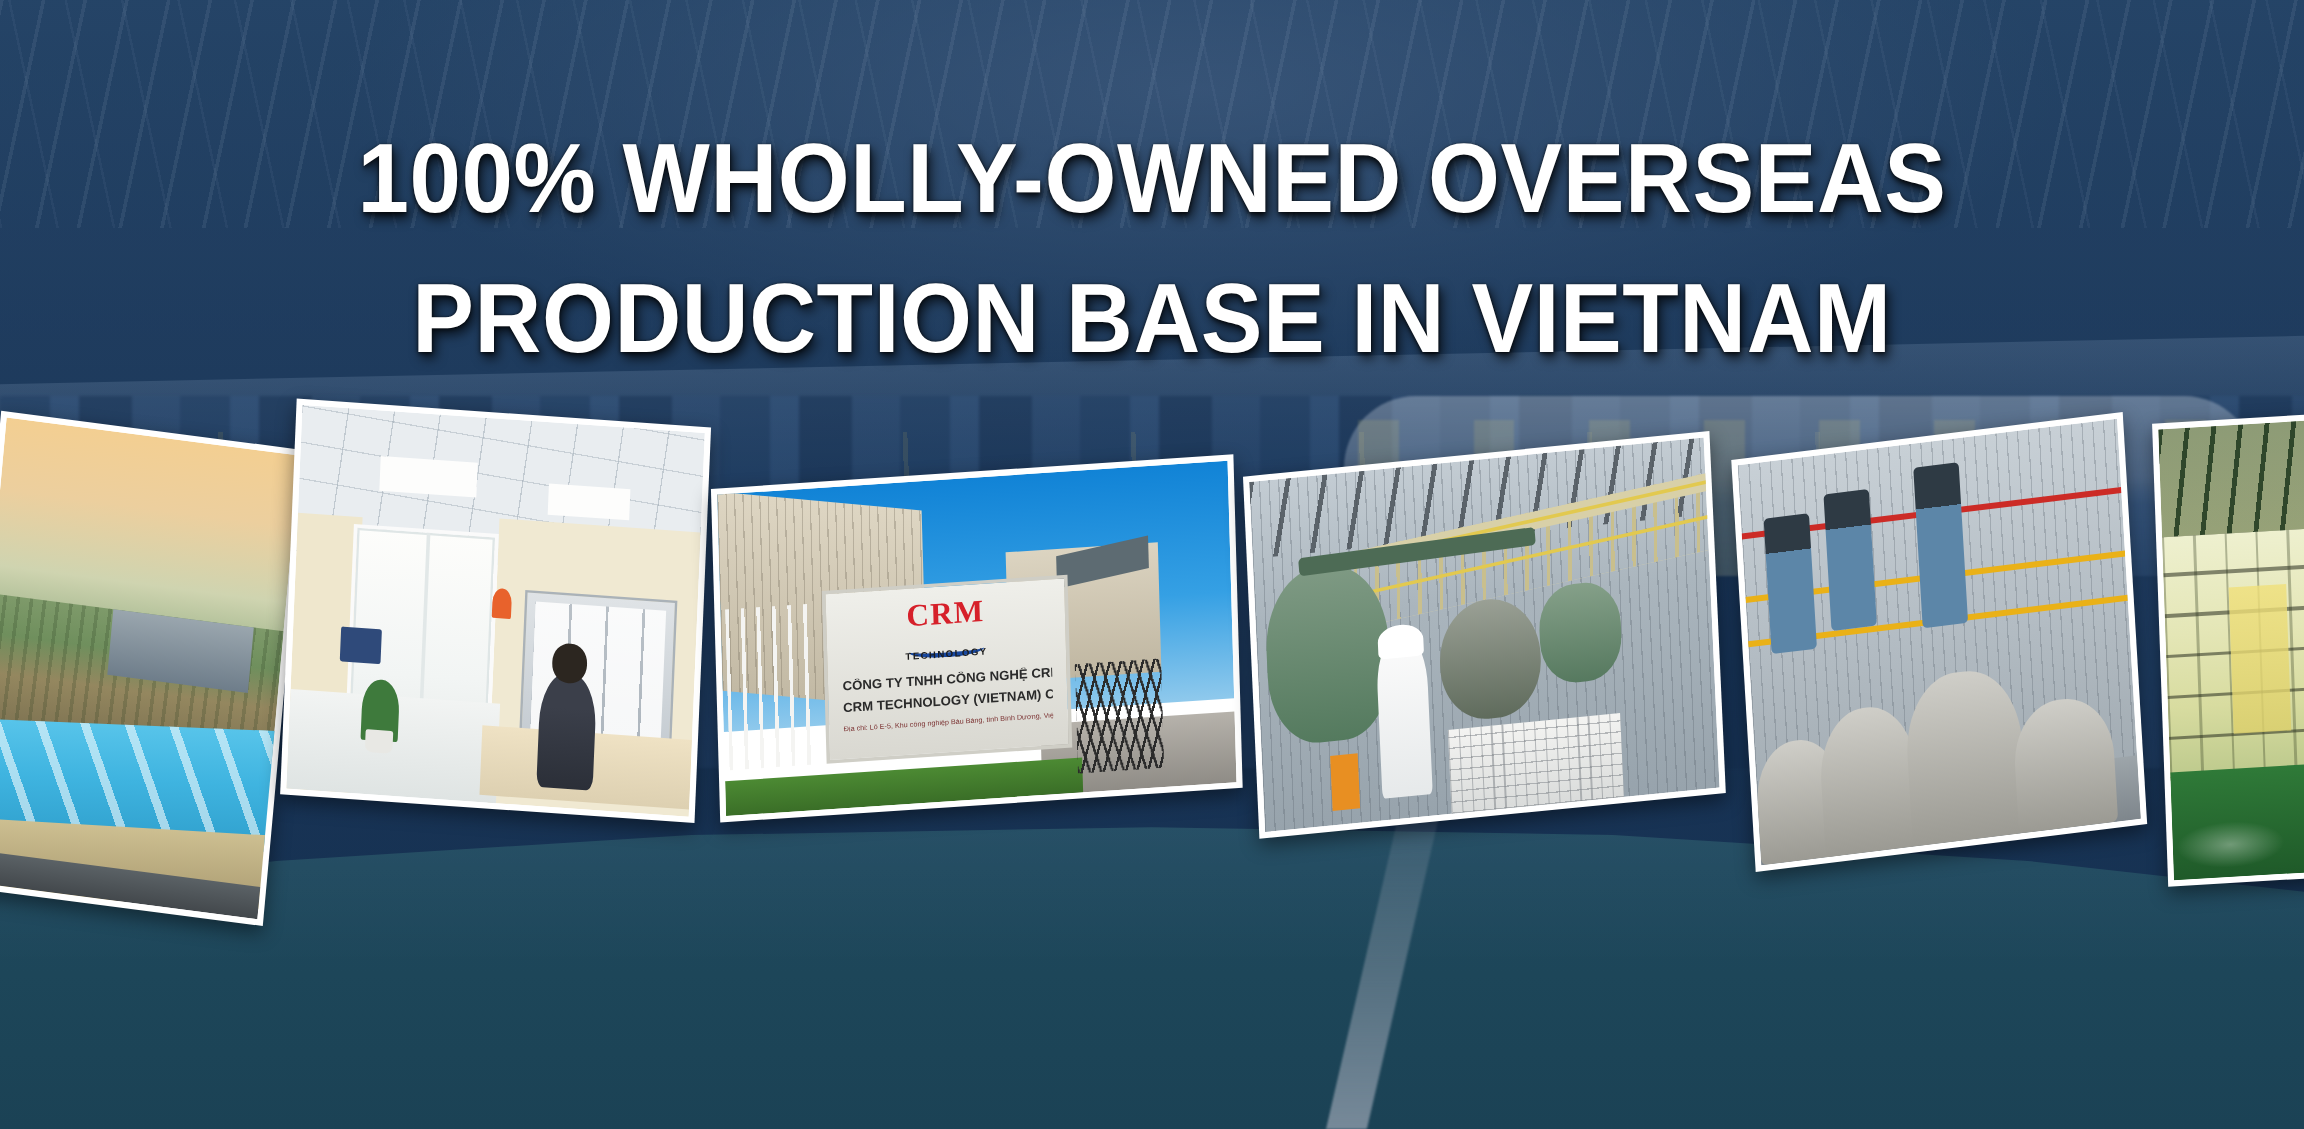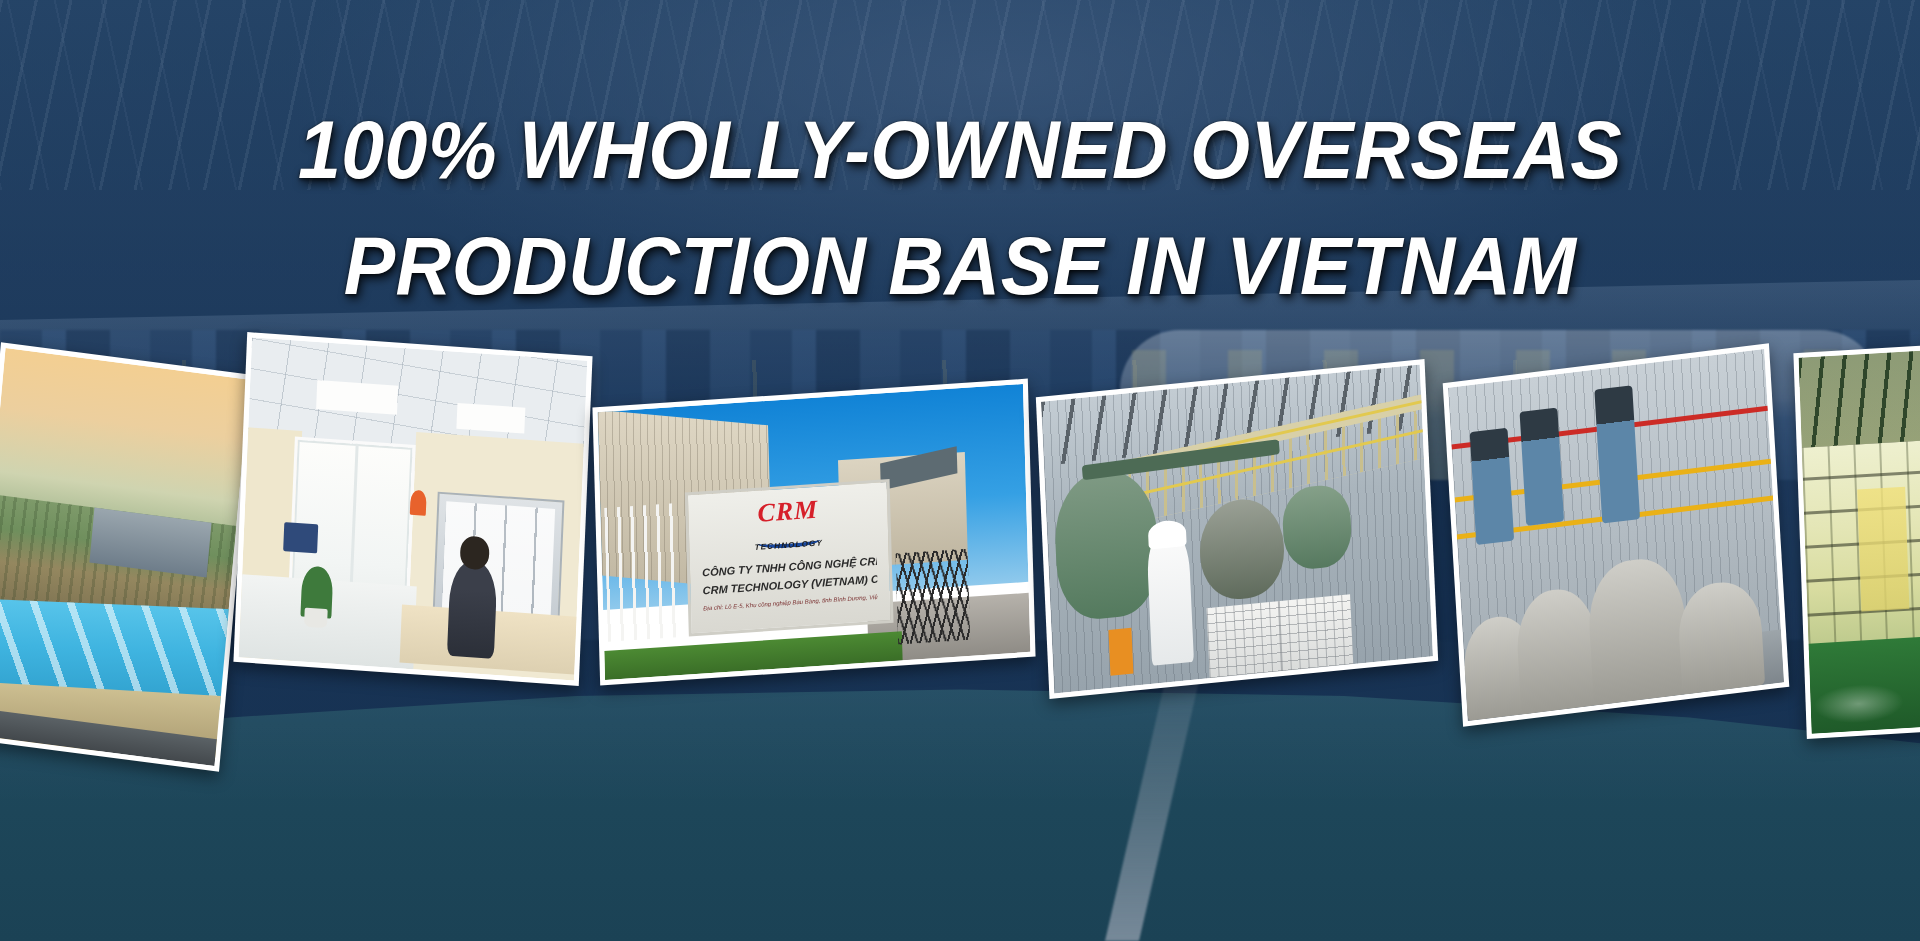--- a/index.html
+++ b/index.html
@@ -1,19 +1,19 @@
 <!DOCTYPE html>
 <html><head>
 <meta charset="utf-8">
 <style>
   * { margin:0; padding:0; box-sizing:border-box; }
   html,body { width:1920px; height:941px; overflow:hidden; background:#10243a;
               font-family:"Liberation Sans", sans-serif; }
 
-  .banner { position:relative; width:1920px; height:941px; overflow:hidden;font-style:italic; }
+  .banner { position:relative; width:1920px; height:941px; overflow:hidden; }
 
   
   .bg { position:absolute; inset:0;
         background:
           linear-gradient(180deg, rgba(25,58,96,.55) 0%, rgba(22,52,88,.62) 45%, rgba(18,46,78,.75) 100%),
           radial-gradient(ellipse 60% 40% at 52% 8%, #5d7595 0%, rgba(48,72,105,0) 62%),
           linear-gradient(180deg,#33506f 0%, #2a4463 30%, #20395a 62%, #1b3350 100%);
   }
   
   .bg-beams { position:absolute; left:0; right:0; top:0; height:190px; opacity:.30;

